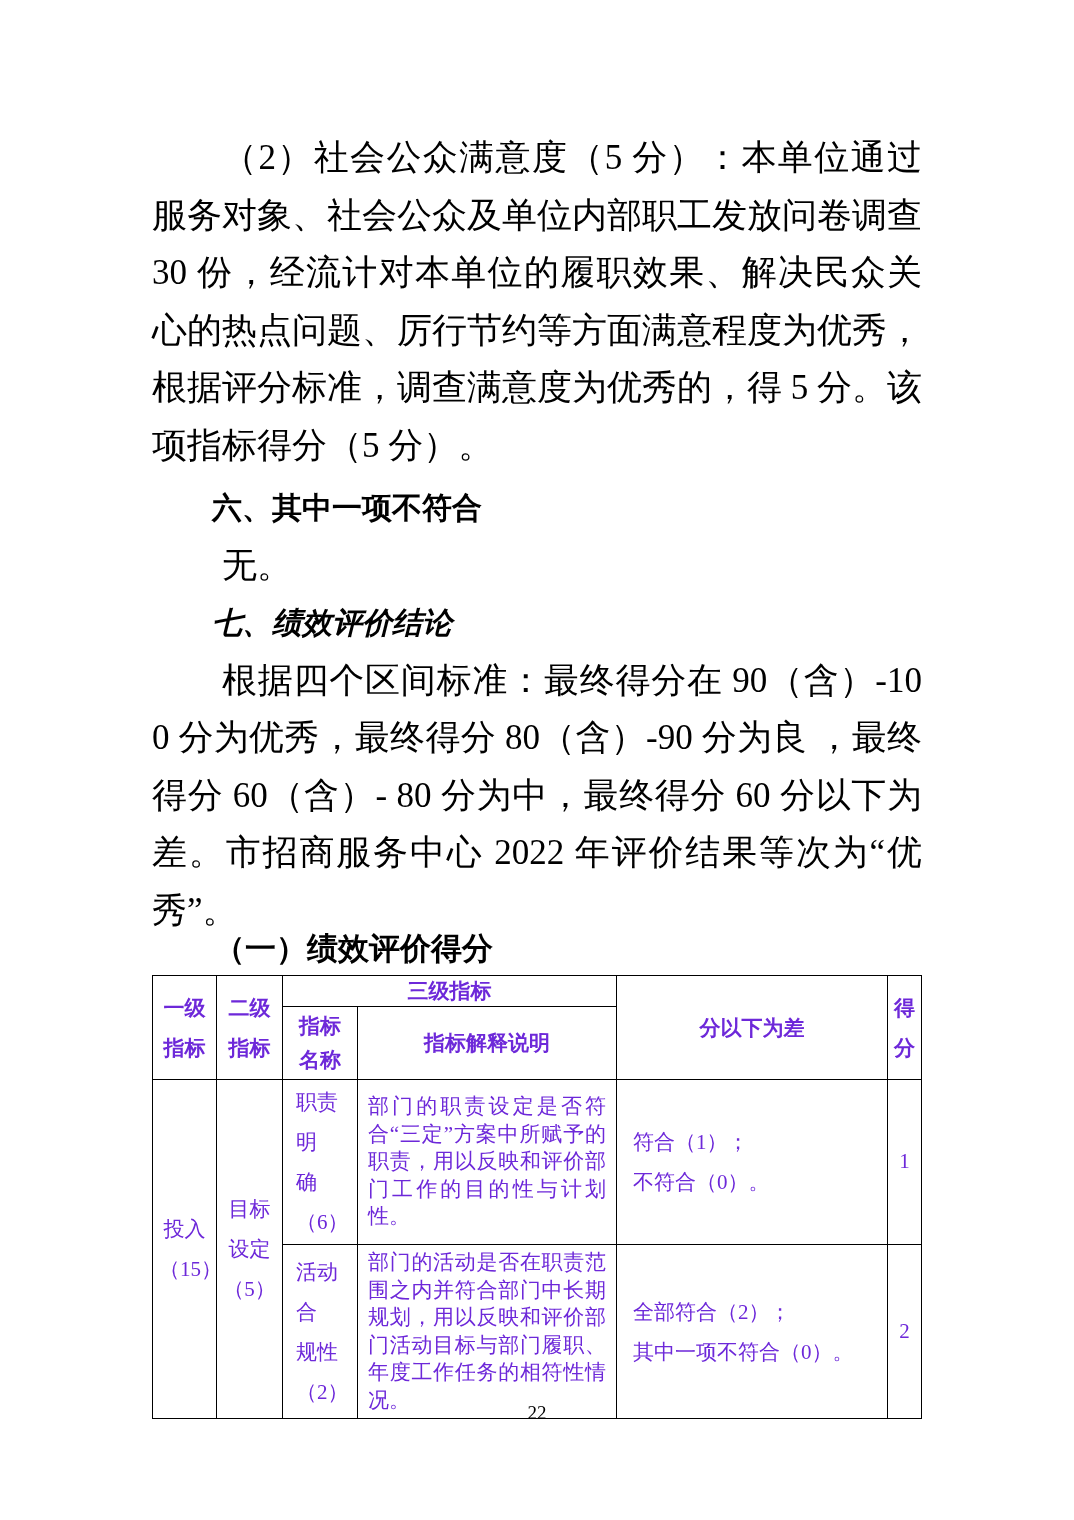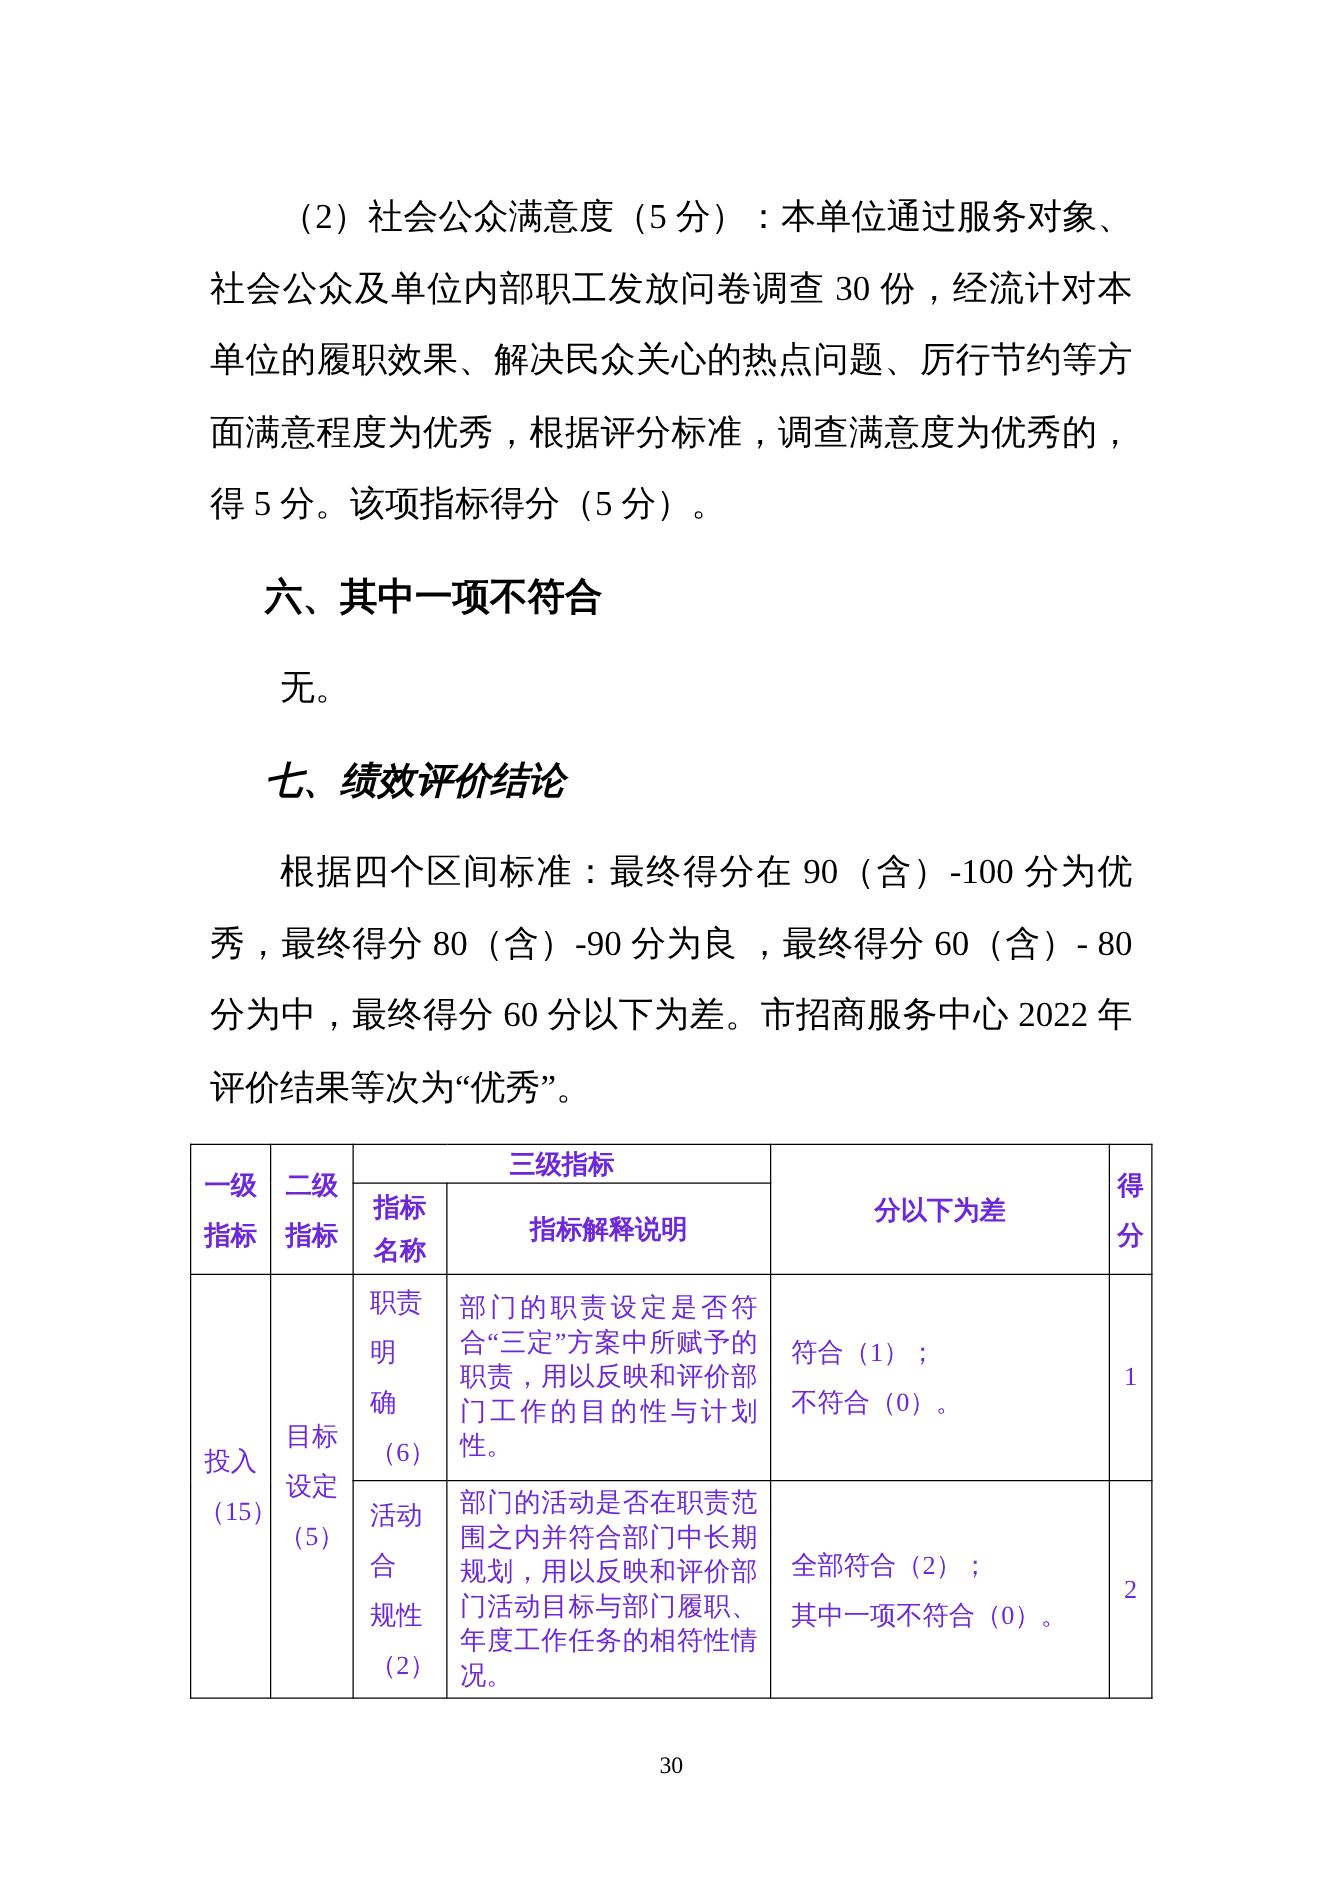--- a/index.html
+++ b/index.html
@@ -7,23 +7,23 @@
     width:1074px;height:1520px;
     background:#ffffff;color:#000;
     position:relative;overflow:hidden;
     font-family:"Liberation Serif","DejaVu Serif",serif;
   }
   .doc{
     position:absolute;left:152px;top:0;width:770px;
     padding-top:129px;
   }
   .para{
-    font-size:28px;line-height:57.5px;
+    font-size:35px;line-height:57.5px;
     text-align:justify;text-justify:inter-ideograph;
-    text-indent:2em;margin:16px;
+    text-indent:2em;margin:0;
     word-break:break-all;
   }
   .sec-hd{
     font-family:"Liberation Sans","DejaVu Sans",sans-serif;
     font-weight:bold;font-size:30px;line-height:57.5px;
     text-indent:2em;margin:5px 0 0 0;
   }
   .sub-hd{
     font-family:"Liberation Sans","DejaVu Sans",sans-serif;
     font-weight:bold;font-size:31px;line-height:48px;
@@ -66,20 +66,21 @@
 
   <div class="sec-hd">六、其中一项不符合</div>
 
   <p class="para">无。</p>
 
   <div class="sec-hd" style="margin-top:0;font-style:italic;">七、绩效评价结论</div>
 
 
   <p class="para">根据四个区间标准：最终得分在 90（含）-100 分为优秀，最终得分 80（含）-90 分为良 ，最终得分 60（含）- 80 分为中，最终得分 60 分以下为差。市招商服务中心 2022 年评价结果等次为“优秀”。</p>
 
+  <div class="sub-hd">（一）绩效评价得分</div>
 
   <table class="score">
     <colgroup>
       <col style="width:64px">
       <col style="width:66px">
       <col style="width:75px">
       <col style="width:259px">
       <col style="width:271px">
       <col style="width:34px">
     </colgroup>
@@ -119,13 +120,13 @@
         <td class="c-desc">部门的活动是否在职责范围之内并符合部门中长期规划，用以反映和评价部门活动目标与部门履职、年度工作任务的相符性情况。</td>
         <td class="c-std">全部符合（2）；
 其中一项不符合（0）。</td>
         <td class="c-score">2</td>
       </tr>
     </tbody>
   </table>
 
 </div>
 
-<div class="page-num">30</div>
+<div class="page-num">22</div>
 
 </body></html>

